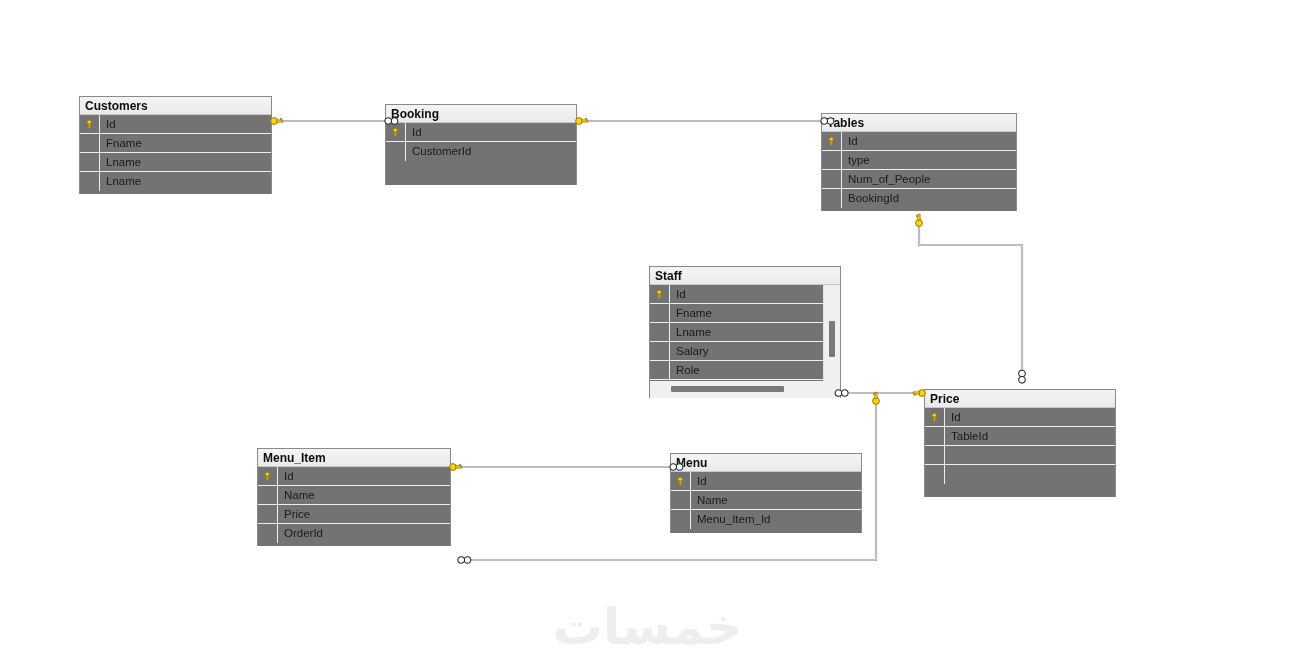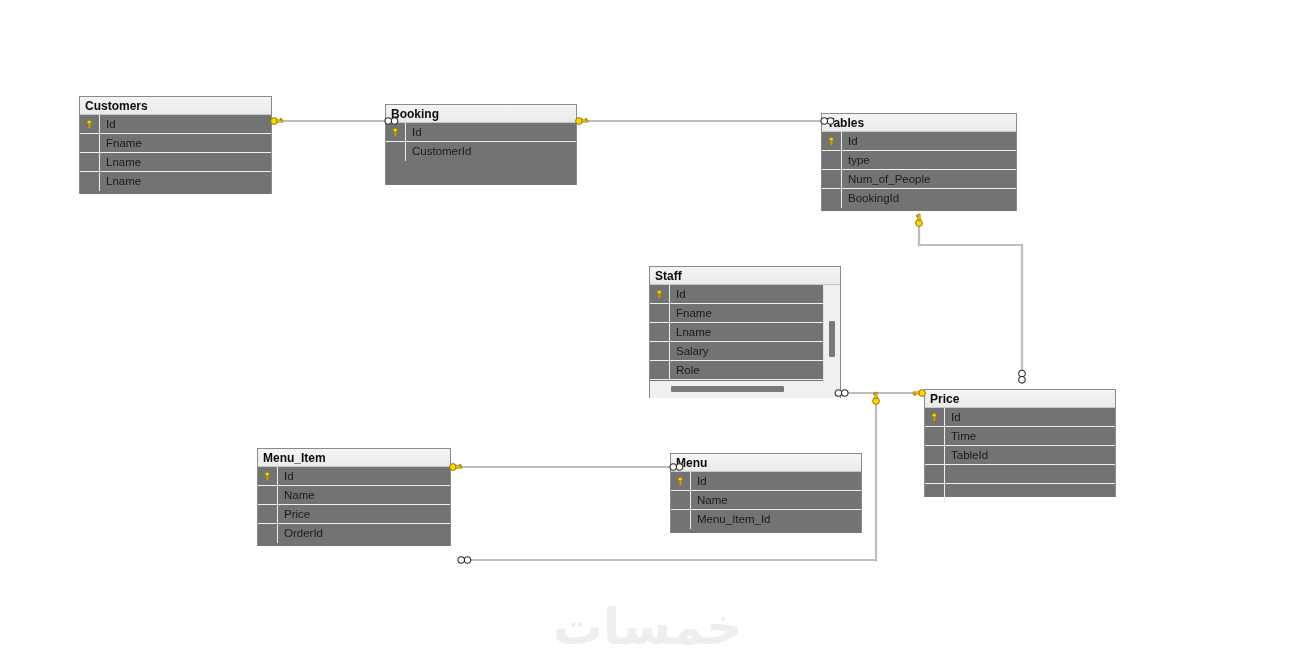--- a/index.html
+++ b/index.html
@@ -278,24 +278,20 @@
               <svg class="keyico" viewBox="0 0 10 9">
                 <circle cx="4.2" cy="2.4" r="2.1" fill="#ffd400" stroke="#9a7a00" stroke-width="0.7"></circle>
                 <rect x="3.6" y="3.6" width="1.3" height="4.6" fill="#ffd400" stroke="#9a7a00" stroke-width="0.5"></rect>
                 <rect x="4.8" y="5.4" width="1.5" height="0.9" fill="#ffd400" stroke="#9a7a00" stroke-width="0.4"></rect>
               </svg>
             </div>
             <span class="nm">Id</span>
           </div>
           <div class="row">
             <div class="gut"></div>
-            <span class="nm">Time</span>
-          </div>
-          <div class="row">
-            <div class="gut"></div>
             <span class="nm">TableId</span>
           </div>
           <div class="row empty">
             <div class="gut"></div>
             <span class="nm"></span>
           </div>
           <div class="row empty">
             <div class="gut"></div>
             <span class="nm"></span>
           </div>

